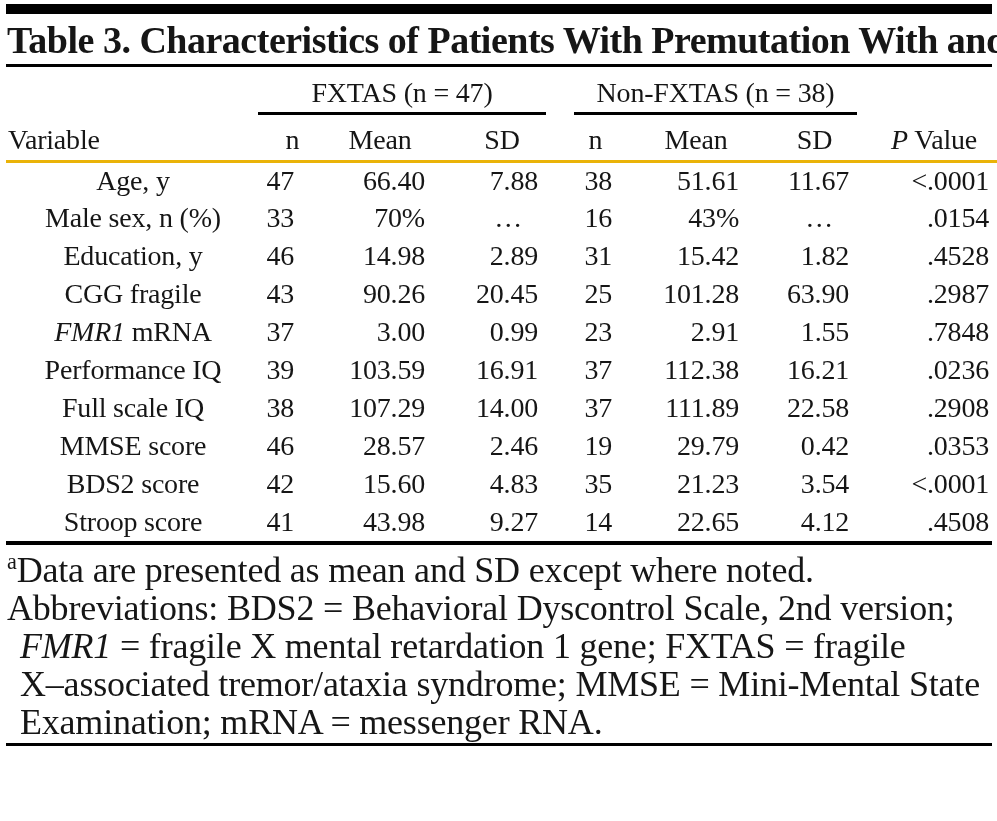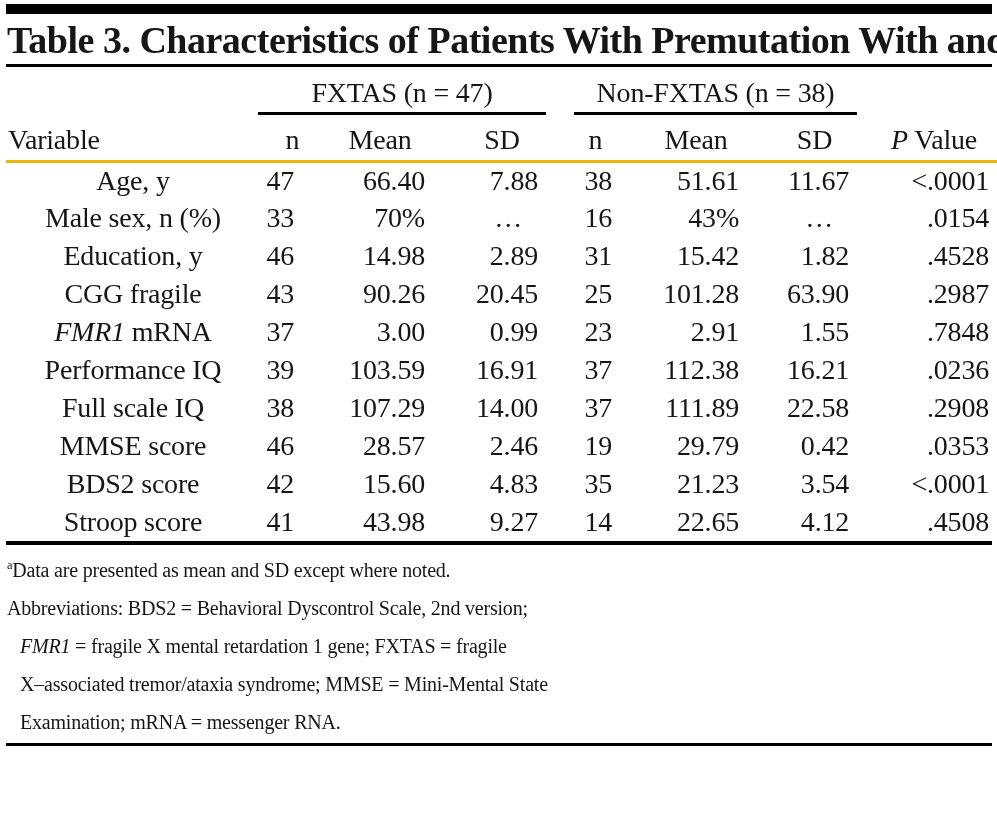--- a/index.html
+++ b/index.html
@@ -59,21 +59,21 @@
 
   tbody td { height: 38px; padding: 0; vertical-align: middle; white-space: nowrap; }
   td.c-label { text-align: center; padding-left: 2px; }
   td.c-num { text-align: right; padding-right: 8px; }
   td.c-ellipsis { padding-right: 24px; }
 
   .it { font-style: italic; }
 
   .footnotes {
     margin: 6px 0 0 1px;
-    font-size: 20px;
+    font-size: 36px;
     line-height: 38px;
     letter-spacing: -0.2px;
     font-family: Liberation Serif, serif;
   }
   .footnotes div { white-space: nowrap; }
   .footnotes sup { font-size: 62%; line-height: 0; }
   .fn-indent { padding-left: 13px; }
 
   .bottom-rule { margin-top: 2px; }
 </style>

